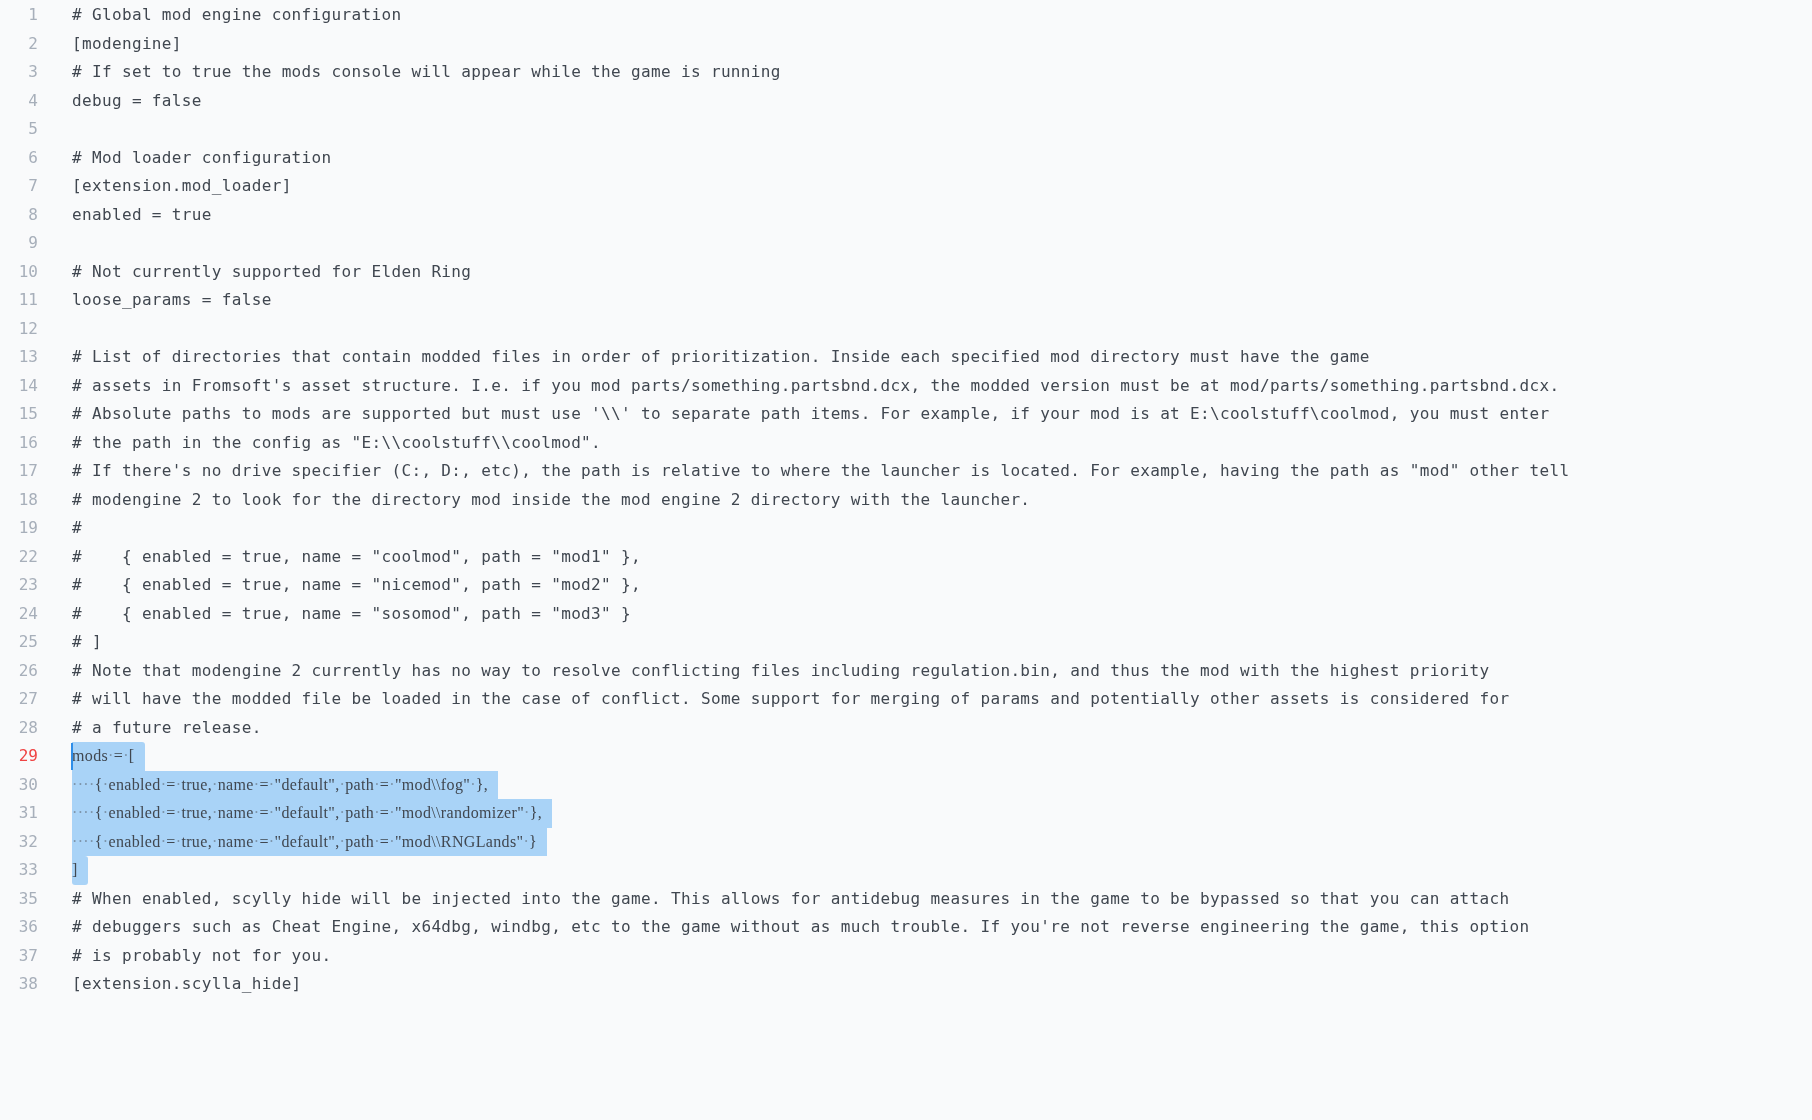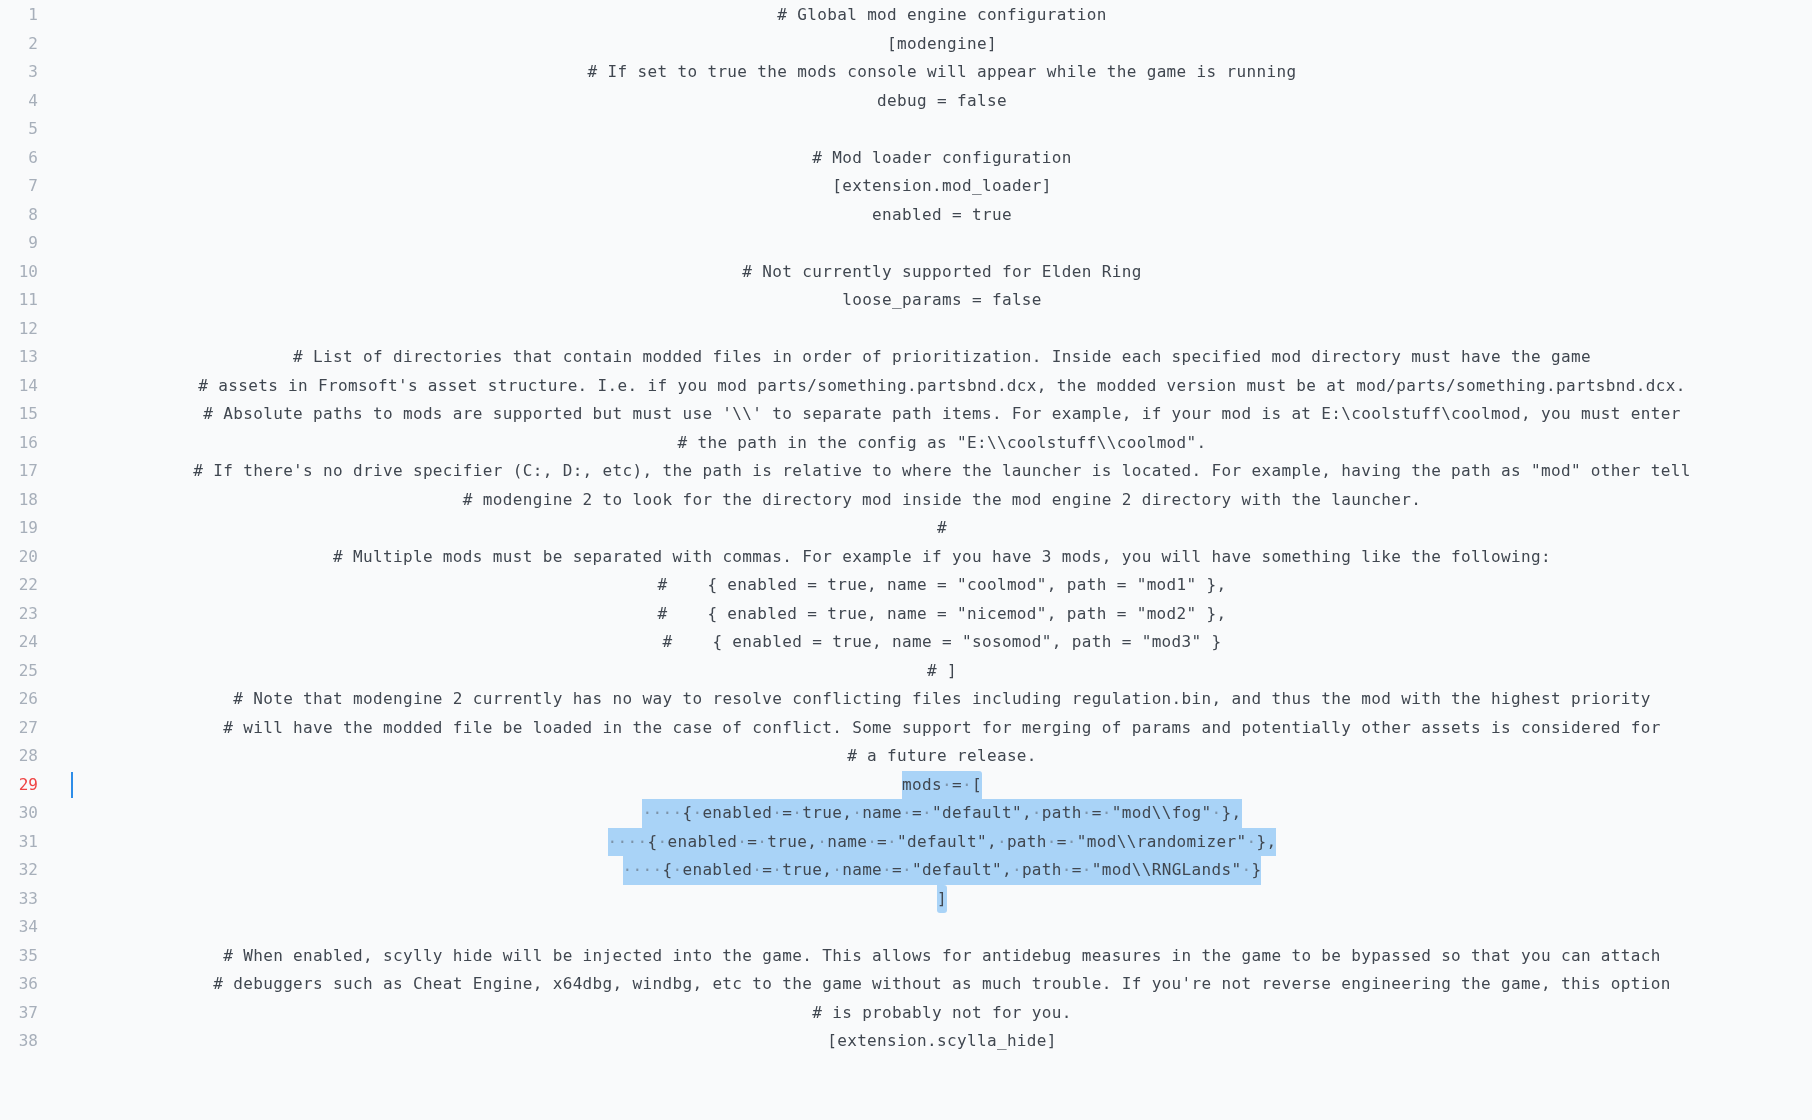--- a/index.html
+++ b/index.html
@@ -21,27 +21,28 @@
     color:#a7afba;
     user-select:none;
     letter-spacing:0;
   }
   .row.active .ln{color:#ef4444;}
   .code{
     position:relative;
     padding-left:34px;
     white-space:pre;
     flex:1 1 auto;
-    text-align:center;
   }
   .selblock{
     display:inline-block;
     height:28.5px;line-height:28.5px;
     background:#a9d3f7;
+    padding-right:10px;
     vertical-align:top;
+    font-family:Liberation Serif, serif;
   }
   .selblock.sel-first{border-top-right-radius:3px;}
   .selblock.sel-last{border-bottom-left-radius:3px;border-bottom-right-radius:3px;border-top-right-radius:3px;}
   .ws{color:#7d94aa;}
   .cursor{
     position:absolute;
     left:33px;top:1px;
     width:2px;height:26.5px;
     background:#2e8de8;
     z-index:2;
@@ -121,24 +122,20 @@
     </div>
     <div class="row">
       <div class="ln">18</div>
       <div class="code"># modengine 2 to look for the directory mod inside the mod engine 2 directory with the launcher.</div>
     </div>
     <div class="row">
       <div class="ln">19</div>
       <div class="code">#</div>
     </div>
     <div class="row">
-      <div class="ln">20</div>
-      <div class="code"># Multiple mods must be separated with commas. For example if you have 3 mods, you will have something like the following:</div>
-    </div>
-    <div class="row">
       <div class="ln">22</div>
       <div class="code">#    { enabled = true, name = "coolmod", path = "mod1" },</div>
     </div>
     <div class="row">
       <div class="ln">23</div>
       <div class="code">#    { enabled = true, name = "nicemod", path = "mod2" },</div>
     </div>
     <div class="row">
       <div class="ln">24</div>
       <div class="code">#    { enabled = true, name = "sosomod", path = "mod3" }</div>
@@ -173,24 +170,20 @@
     </div>
     <div class="row">
       <div class="ln">32</div>
       <div class="code"><span class="selblock"><span class="ws">····</span>{<span class="ws">·</span>enabled<span class="ws">·</span>=<span class="ws">·</span>true,<span class="ws">·</span>name<span class="ws">·</span>=<span class="ws">·</span>"default",<span class="ws">·</span>path<span class="ws">·</span>=<span class="ws">·</span>"mod\\RNGLands"<span class="ws">·</span>}</span></div>
     </div>
     <div class="row">
       <div class="ln">33</div>
       <div class="code"><span class="selblock sel-last">]</span></div>
     </div>
     <div class="row">
-      <div class="ln">34</div>
-      <div class="code"></div>
-    </div>
-    <div class="row">
       <div class="ln">35</div>
       <div class="code"># When enabled, scylly hide will be injected into the game. This allows for antidebug measures in the game to be bypassed so that you can attach</div>
     </div>
     <div class="row">
       <div class="ln">36</div>
       <div class="code"># debuggers such as Cheat Engine, x64dbg, windbg, etc to the game without as much trouble. If you're not reverse engineering the game, this option</div>
     </div>
     <div class="row">
       <div class="ln">37</div>
       <div class="code"># is probably not for you.</div>

